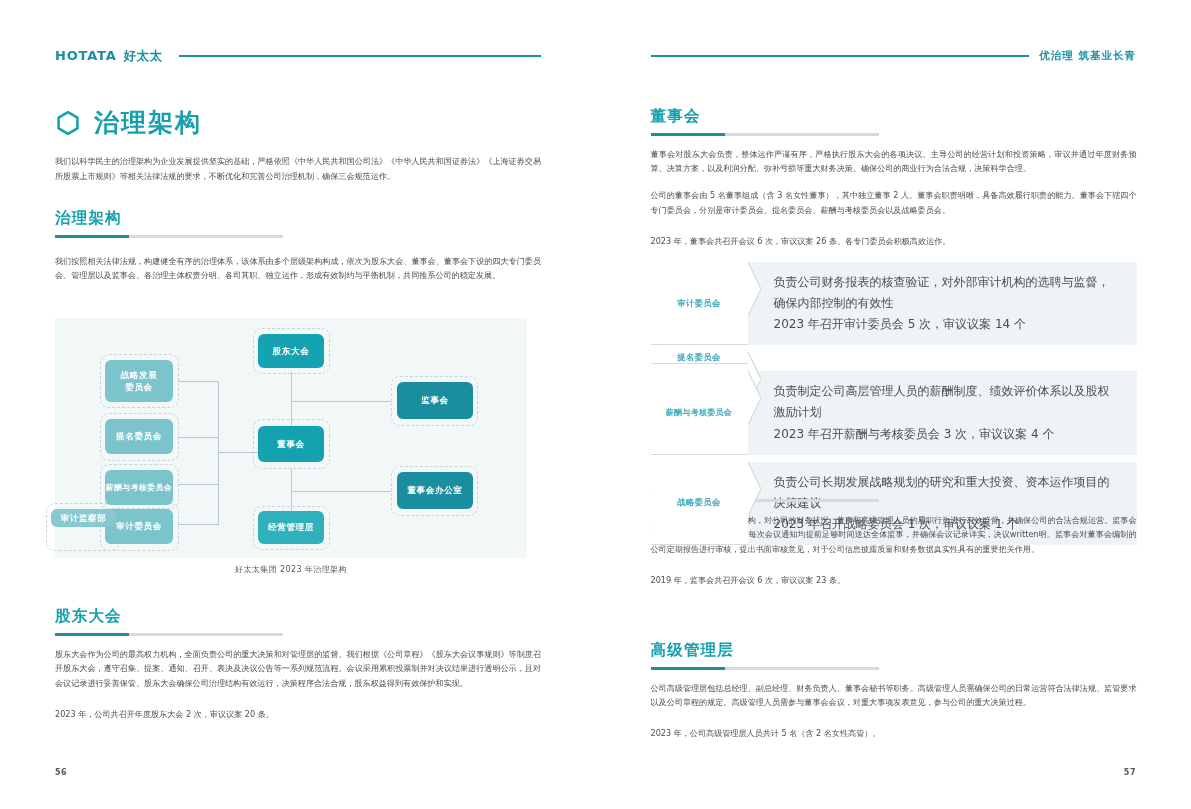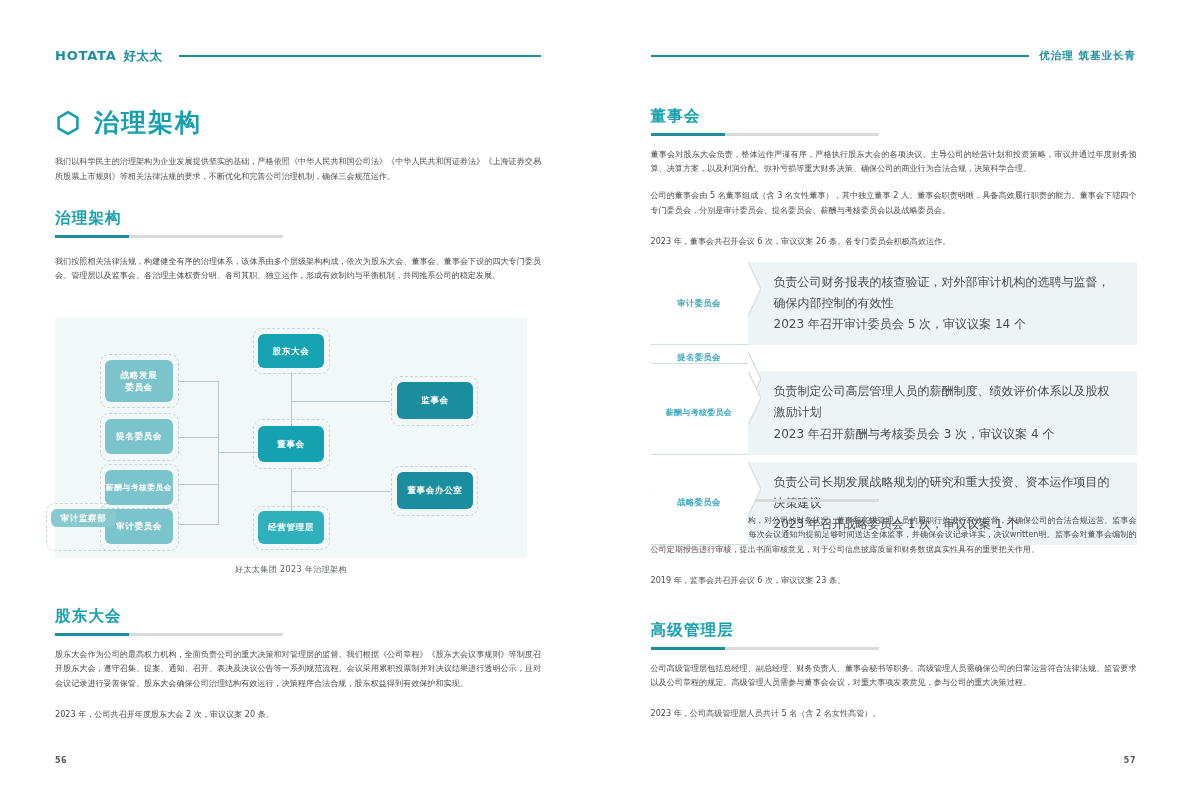--- a/index.html
+++ b/index.html
@@ -62,21 +62,21 @@
     border-bottom: 1.6px solid #d4dee0; text-align: center; padding: 0 3px;
   }
   .cmt-arrow { position: absolute; left: 97px; top: 0; bottom: 0; width: 13px; z-index: 3; }
   .cmt-body {
     flex: 1; background: #eef4f5; padding: 10px 20px 10px 26px;
     font-size: 12px; line-height: 1.76; color: #4d4d4f;
   }
   .cmt-line { display: block; }
 
   
-  .pgnum { position: absolute; bottom: 44px; font-size: 8px; color: #58595b; font-weight: 700; letter-spacing: 0.5px; }
+  .pgnum { position: absolute; bottom: 32px; font-size: 8px; color: #58595b; font-weight: 700; letter-spacing: 0.5px; }
   .pgnum-l { left: 55px; }
   .pgnum-r { right: 55px; margin-left: 20px; }
 </style>
 </head>
 <body>
 
 <div class="spread">
 
   <div class="page">
 
@@ -249,21 +249,21 @@
       </div>
     </div>
 
     <div class="sect" style="top:472px;">
       <div class="sect-h">监事会</div>
       <div class="sect-rule"></div>
       <div class="para">监事会是公司的核心监督机构，对公司的财务状况、董事和高级管理人员的履职行为进行有效监督，并确保公司的合法合规运营。监事会会议的召开严格遵意程序，每次会议通知均提前足够时间送达全体监事，并确保会议记录详实，决议written明。监事会对董事会编制的公司定期报告进行审核，提出书面审核意见，对于公司信息披露质量和财务数据真实性具有的重要把关作用。</div>
       <div class="para">2019 年，监事会共召开会议 6 次，审议议案 23 条。</div>
     </div>
 
-    <div class="sect" style="top:620px;">
+    <div class="sect" style="top:640px;">
       <div class="sect-h">高级管理层</div>
       <div class="sect-rule"></div>
       <div class="para">公司高级管理层包括总经理、副总经理、财务负责人、董事会秘书等职务。高级管理人员需确保公司的日常运营符合法律法规、监管要求以及公司章程的规定。高级管理人员需参与董事会会议，对重大事项发表意见，参与公司的重大决策过程。</div>
       <div class="para">2023 年，公司高级管理层人员共计 5 名（含 2 名女性高管）。</div>
     </div>
 
     <div class="pgnum pgnum-r">57</div>
   </div>
 
 </div>

